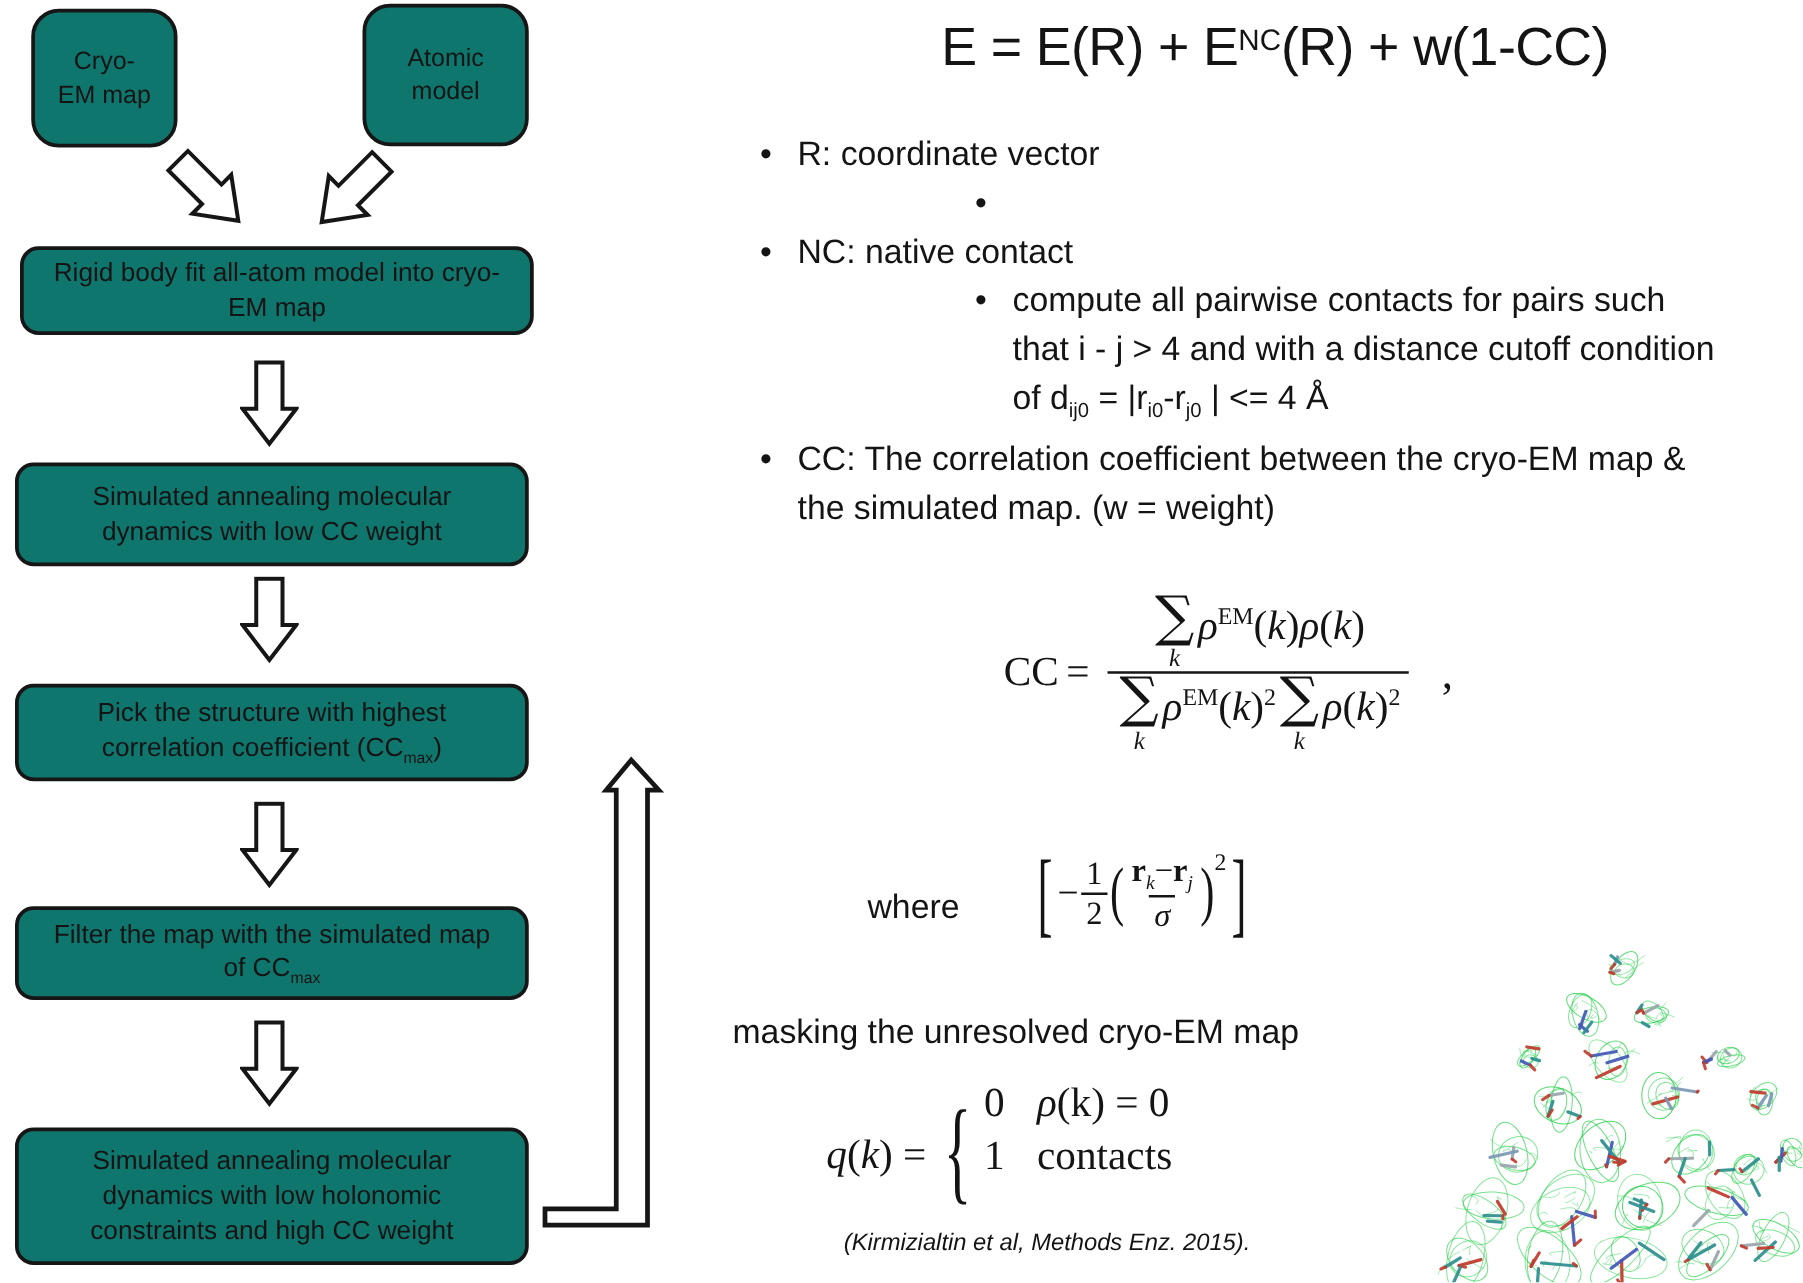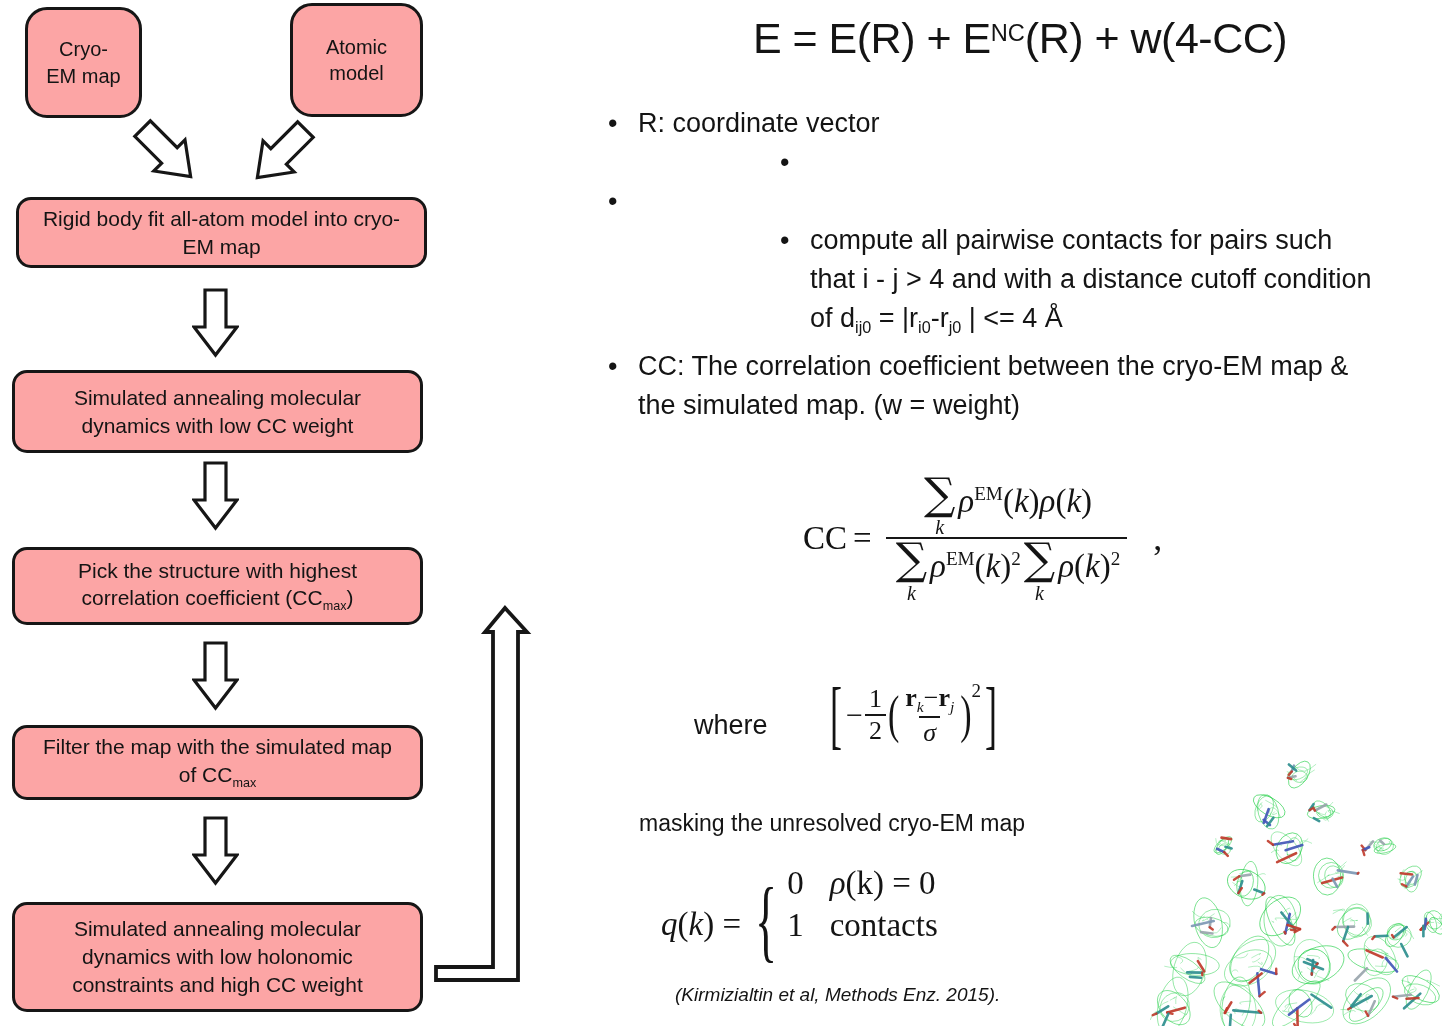--- a/index.html
+++ b/index.html
@@ -1,19 +1,19 @@
 <!DOCTYPE html>
 <html><head>
 <meta charset="utf-8">
 <style>
   html,body{margin:0;padding:0}
   body{width:1442px;height:1026px;background:#ffffff;position:relative;overflow:hidden;
        font-family:"Liberation Sans",sans-serif;color:#141414;-webkit-font-smoothing:antialiased}
   
-  .fbox{position:absolute;border:3.5px solid #161616;border-radius:15px;background:#fca5a5;
+  .fbox{position:absolute;border:3.5px solid #161616;border-radius:15px;background:#0f766e;
         display:flex;align-items:center;justify-content:center;text-align:center;
         white-space:pre-line;line-height:1.32;font-size:21px;box-sizing:border-box}
   .fbox.small{border-radius:22px;font-size:20px}
   .fa{position:absolute}
   sub{font-size:60%}
   
   .ttl{position:absolute;left:700px;top:14px;width:640px;text-align:center;font-size:43px;letter-spacing:-.5px}
   .ttl sup{font-size:55%;vertical-align:12px;letter-spacing:0}
   
   .bullets{position:absolute;left:590px;top:104px;font-size:27px;line-height:39px;width:852px}
@@ -40,21 +40,21 @@
   
   .rho-eq{position:absolute;left:826px;top:662px;height:106px;display:flex;align-items:center;font-size:30px}
   .sfrac{display:inline-flex;flex-direction:column;align-items:center;font-size:26px;line-height:1.15;margin:0 2px}
   .sfrac .sfd{border-top:2px solid #161616;padding:0 4px}
   .sfrac .sfn{padding:0 4px}
   .bigbr{font-size:36px;transform:scaleY(2.1);display:inline-block;margin:0 4px;line-height:1}
   .bigpar{font-size:34px;transform:scaleY(1.55);display:inline-block;line-height:1}
   .hi2{position:relative;top:-24px;font-size:19px}
   .where{position:absolute;left:694px;top:710px;font-size:27px}
   
-  .masking{position:absolute;left:639px;top:810px;font-size:23px}
+  .masking{position:absolute;left:586px;top:810px;font-size:27px}
   .q-eq{position:absolute;left:661px;top:848px;height:96px;display:flex;align-items:flex-end;font-size:33px}
   .brace{font-size:46px;transform:scaleY(2.0);display:inline-block;margin:0 10px 0 14px;line-height:1}
   .cases{display:grid;grid-template-columns:auto auto;column-gap:26px;row-gap:5px;line-height:1.12}
   .cases .cv{text-align:center}
   .citation{position:absolute;left:675px;top:984px;font-size:19px;font-style:italic}
   .molwrap{position:absolute;left:1150px;top:754px;width:292px;height:272px}
 </style>
 </head>
 <body>
 
@@ -117,32 +117,33 @@
 <div class="fbox" style="left:12px;top:902px;width:411px;height:110px">
   <span>Simulated annealing molecular
 dynamics with low holonomic
 constraints and high CC weight</span>
 </div>
 
 <svg class="fa" style="left:428px;top:598px" width="106" height="392" viewBox="0 0 106 392">
   <path d="M8,369 L65,369 L65,34 L57,34 L77,10 L99,34 L90,34 L90,382 L8,382 Z" fill="#fff" stroke="#161616" stroke-width="3.8" stroke-linejoin="miter"></path>
 </svg>
 
-<div class="ttl"><span>E = E(R) + E</span><sup>NC</sup><span>(R) + w(4-CC)</span></div>
+<div class="ttl"><span>E = E(R) + E</span><sup>NC</sup><span>(R) + w(1-CC)</span></div>
 
 <div class="bullets">
   <div class="brow l1">
     <span class="bdot">•</span>
     <span class="bt">R: coordinate vector</span>
   </div>
   <div class="brow l2">
     <span class="bdot">•</span>
   </div>
   <div class="brow l1">
     <span class="bdot">•</span>
+    <span class="bt">NC: native contact</span>
   </div>
   <div class="brow l2">
     <span class="bdot">•</span>
     <span class="bt"><span>compute all pairwise contacts for pairs such
 that i - j &gt; 4 and with a distance cutoff condition
 of d</span><sub>ij0</sub><span> = |r</span><sub>i0</sub><span>-r</span><sub>j0</sub><span> | &lt;= 4 Å</span></span>
   </div>
   <div class="brow l1">
     <span class="bdot">•</span>
     <span class="bt">CC: The correlation coefficient between the cryo-EM map &amp;

